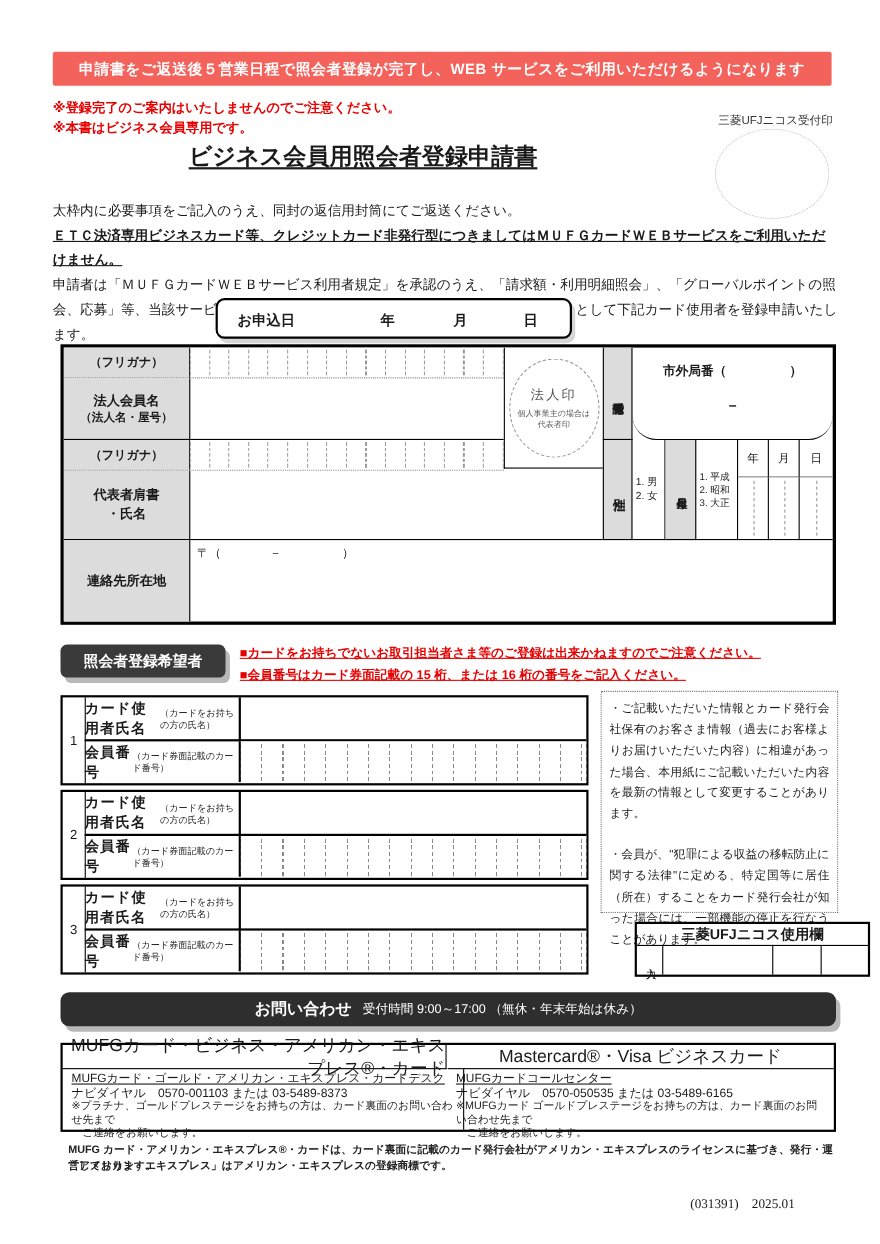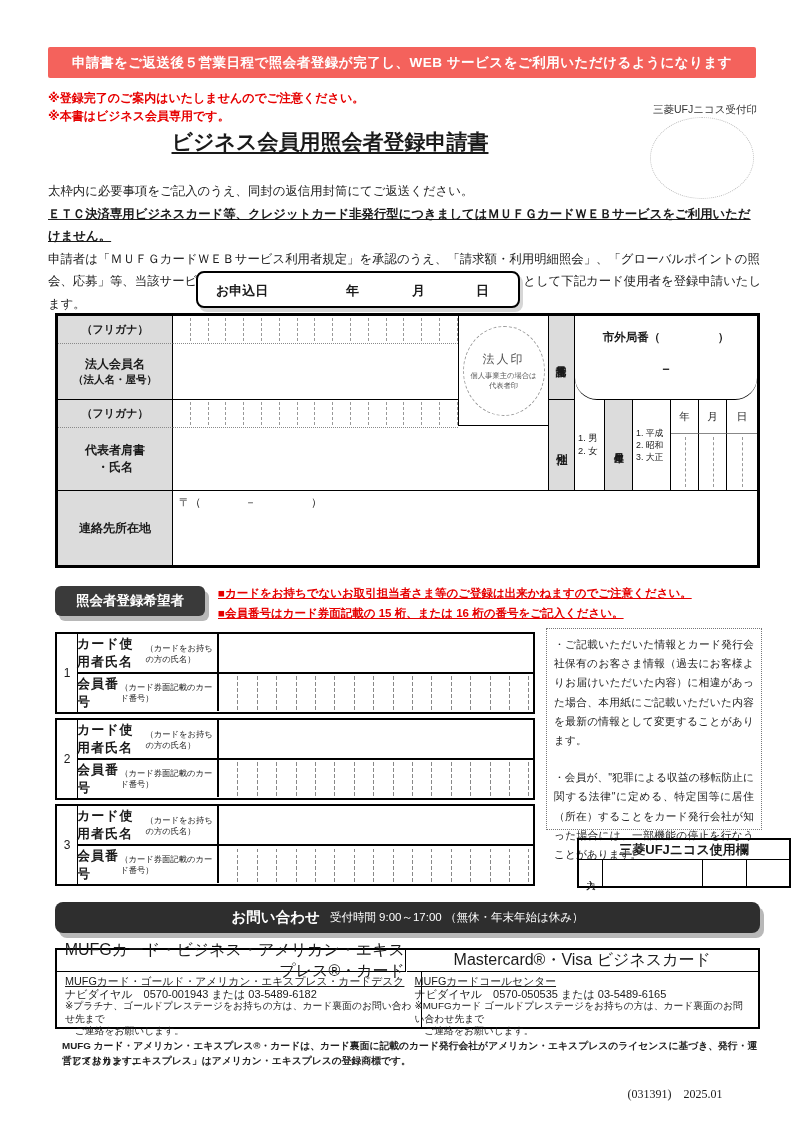--- a/index.html
+++ b/index.html
@@ -229,21 +229,21 @@
   <div class="abs contact-bar">
     <span style="font-weight:bold;font-size:14.5px;">お問い合わせ</span>
     <span style="font-size:11.5px;">受付時間 9:00～17:00 （無休・年末年始は休み）</span>
   </div>
 
   <div class="abs contact-table">
     <div class="ct-head" style="left:0;width:348px;border-right:1.5px solid #000;">MUFGカード・ビジネス・アメリカン・エキスプレス®・カード</div>
     <div class="ct-head" style="left:349.5px;right:0;">Mastercard®・Visa ビジネスカード</div>
     <div class="ct-body" style="left:0;width:348px;border-right:1.5px solid #000;">
       <div class="ct-desk">MUFGカード・ゴールド・アメリカン・エキスプレス・カードデスク</div>
-      <div class="ct-phone">ナビダイヤル　0570-001943 または 03-5489-6182</div>
+      <div class="ct-phone">ナビダイヤル　0570-001103 または 03-5489-8373</div>
       <div>※プラチナ、ゴールドプレステージをお持ちの方は、カード裏面のお問い合わせ先まで</div>
       <div>　ご連絡をお願いします。</div>
     </div>
     <div class="ct-body" style="left:349.5px;right:0;">
       <div class="ct-desk">MUFGカードコールセンター</div>
       <div class="ct-phone">ナビダイヤル　0570-050535 または 03-5489-6165</div>
       <div>※MUFGカード ゴールドプレステージをお持ちの方は、カード裏面のお問い合わせ先まで</div>
       <div>　ご連絡をお願いします。</div>
     </div>
   </div>

